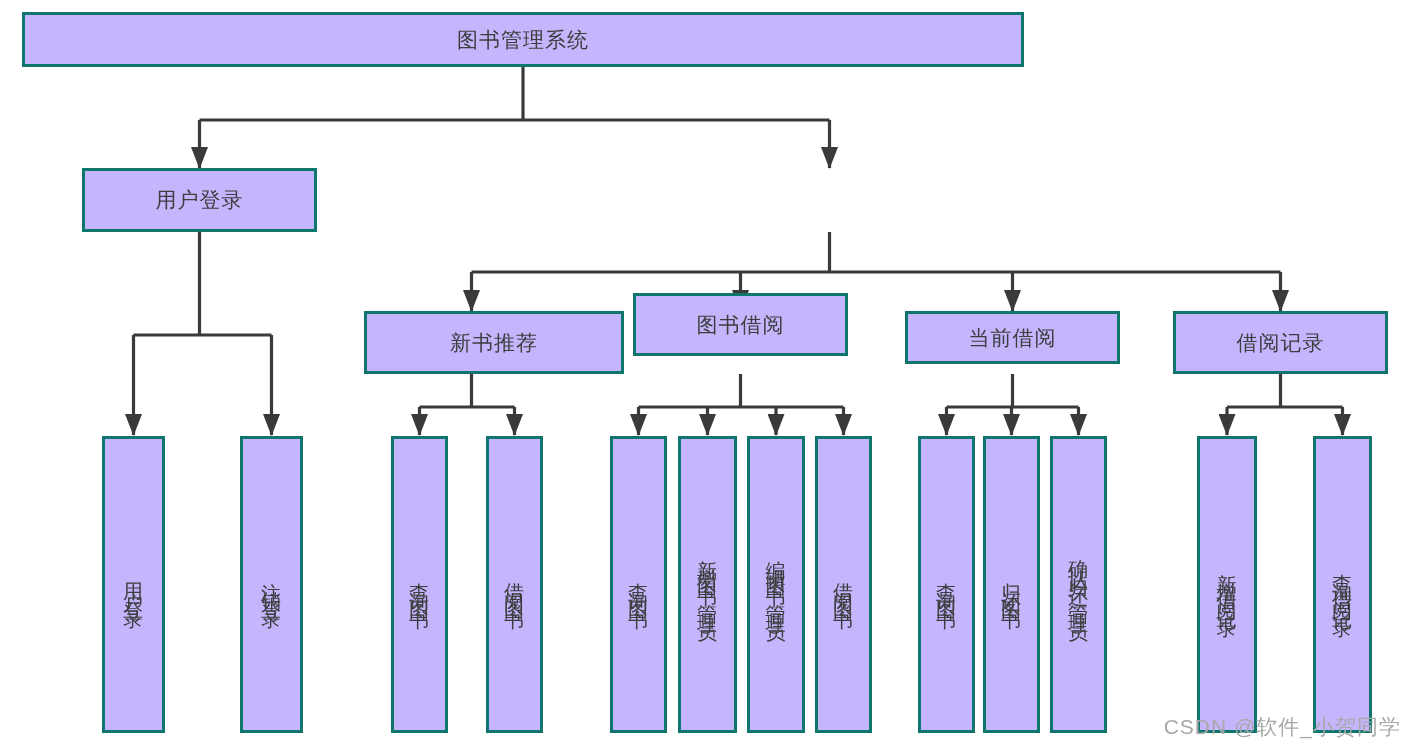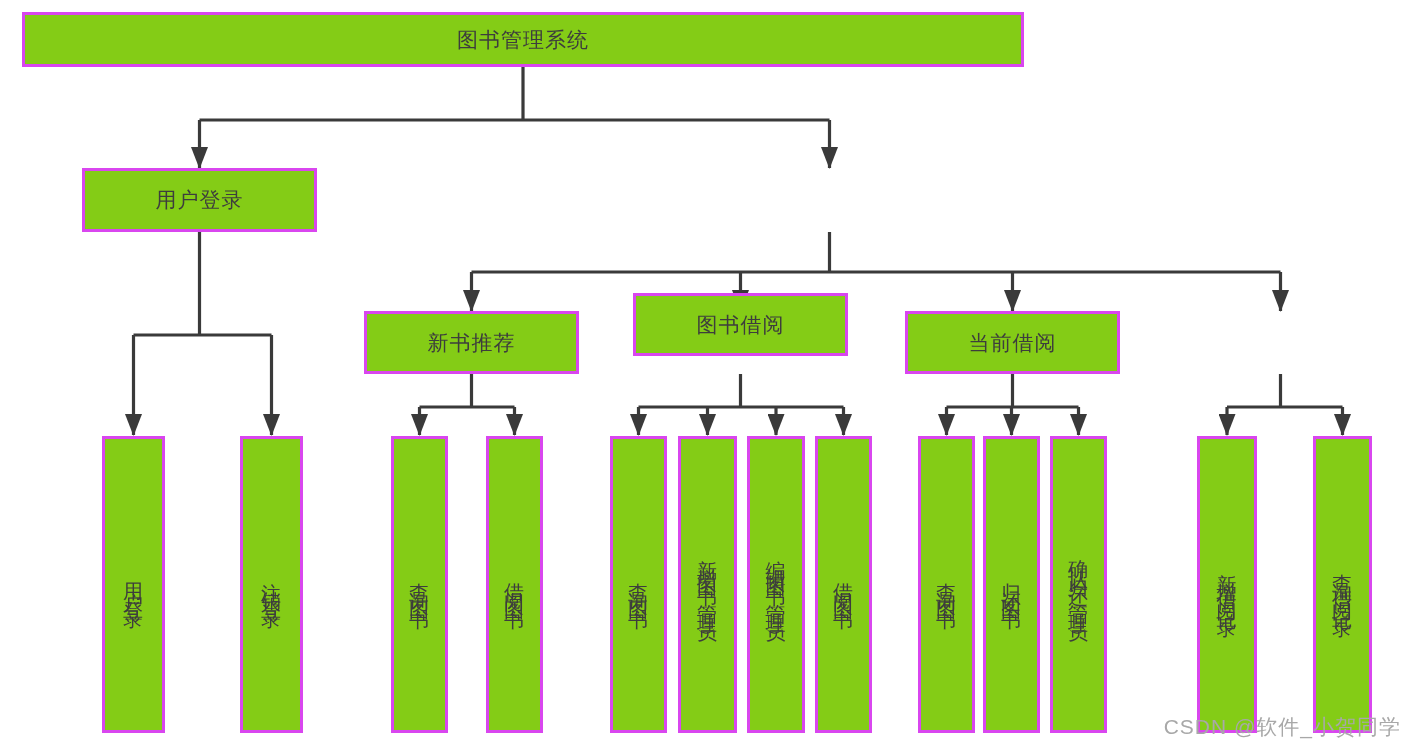--- a/index.html
+++ b/index.html
@@ -19,22 +19,22 @@
   }
   .wires {
     position: absolute;
     left: 0;
     top: 0;
     pointer-events: none;
   }
   .node {
     position: absolute;
     box-sizing: border-box;
-    border: 3px solid #d946ef;
-    background: #84cc16;
+    border: 3px solid #0f766e;
+    background: #c4b5fd;
     display: flex;
     align-items: center;
     justify-content: center;
   }
   .node .lbl {
     font-size: 21px;
     color: #3d3d3d;
     letter-spacing: 1px;
     white-space: nowrap;
   }
@@ -102,28 +102,31 @@
   </svg>
 
   <div class="node" style="left:22px;top:12px;width:1002px;height:55px">
     <span class="lbl">图书管理系统</span>
   </div>
 
   <div class="node" style="left:82px;top:168px;width:235px;height:64px">
     <span class="lbl">用户登录</span>
   </div>
 
-  <div class="node" style="left:364px;top:311px;width:215px;height:63px">
+  <div class="node" style="left:364px;top:311px;width:260px;height:63px">
     <span class="lbl">新书推荐</span>
   </div>
   <div class="node" style="left:633px;top:293px;width:215px;height:63px">
     <span class="lbl">图书借阅</span>
   </div>
-  <div class="node" style="left:905px;top:311px;width:215px;height:63px">
+  <div class="node" style="left:905px;top:311px;width:215px;height:53px">
     <span class="lbl">当前借阅</span>
+  </div>
+  <div class="node" style="left:1173px;top:311px;width:215px;height:63px">
+    <span class="lbl">借阅记录</span>
   </div>
 
   <div class="node" style="left:102px;top:436px;width:63px;height:297px">
     <span class="vlbl">用户登录</span>
   </div>
   <div class="node" style="left:240px;top:436px;width:63px;height:297px">
     <span class="vlbl">注销登录</span>
   </div>
 
   <div class="node" style="left:391px;top:436px;width:57px;height:297px">

